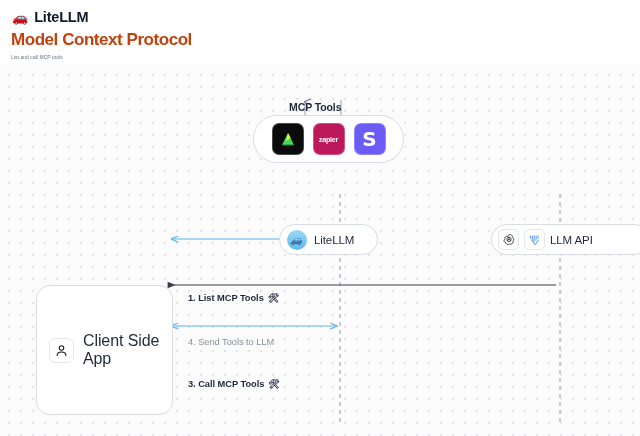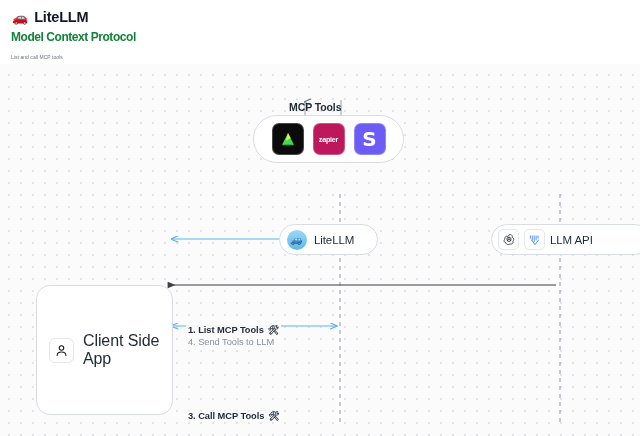--- a/index.html
+++ b/index.html
@@ -41,24 +41,24 @@
   .brand-name {
     font-size: 14.5px;
     font-weight: 600;
     letter-spacing: -0.2px;
     color: #111827;
   }
   .page-title {
     position: absolute;
     left: 11px;
     top: 30px;
-    font-size: 12px;
+    font-size: 17px;
     font-weight: 700;
     letter-spacing: -0.45px;
-    color: #15803d;
+    color: #c2410c;
   }
   .page-subtitle {
     position: absolute;
     left: 11px;
     top: 54px;
     font-size: 5px;
     color: #6b7280;
     letter-spacing: 0.05px;
   }
 
@@ -226,21 +226,21 @@
     display: flex;
     align-items: center;
     gap: 4px;
     font-size: 9.3px;
     font-weight: 600;
     letter-spacing: -0.05px;
     white-space: nowrap;
     background: rgba(251,251,252,0.92);
     padding: 0 2px;
   }
-  .edge-label.dark { color: #1f2937; margin-top: 32px; }
+  .edge-label.dark { color: #1f2937; }
   .edge-label.muted { color: #8a9099; font-weight: 500; }
   .edge-label .emoji {
     font-size: 9px;
     line-height: 1;
   }
   .lbl-1 { left: 186px; top: 229px; }
   .lbl-2 { left: 186px; top: 273px; }
   .lbl-3 { left: 186px; top: 315px; }
 </style>
 </head>

